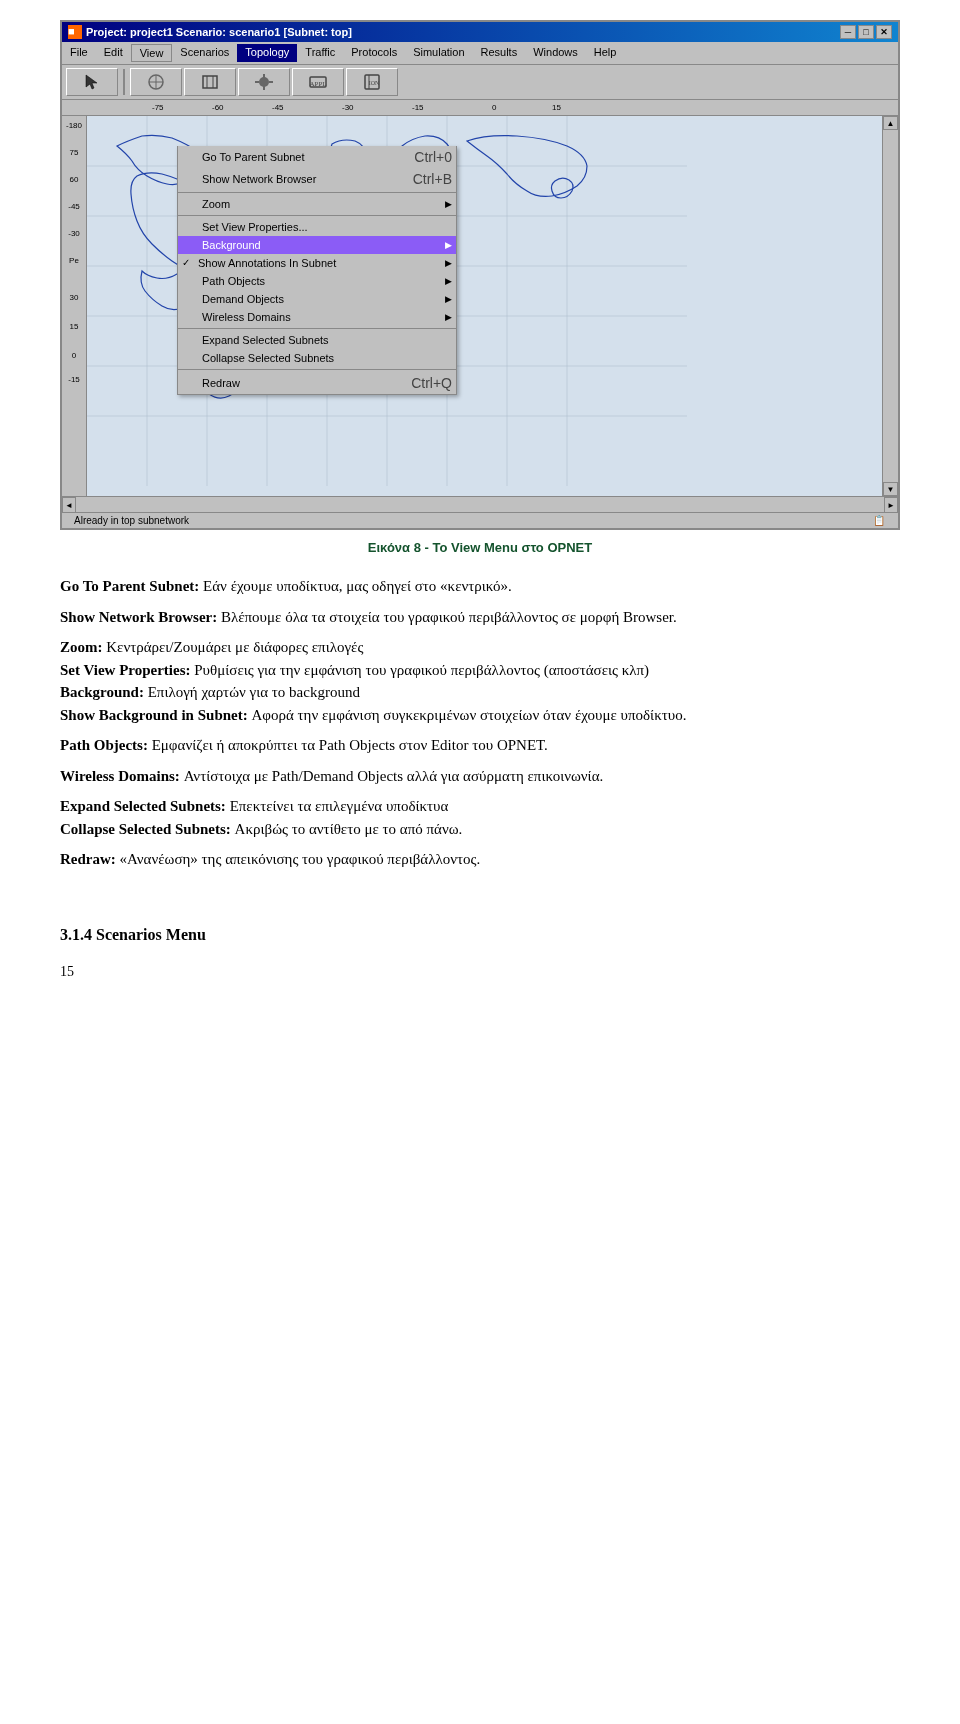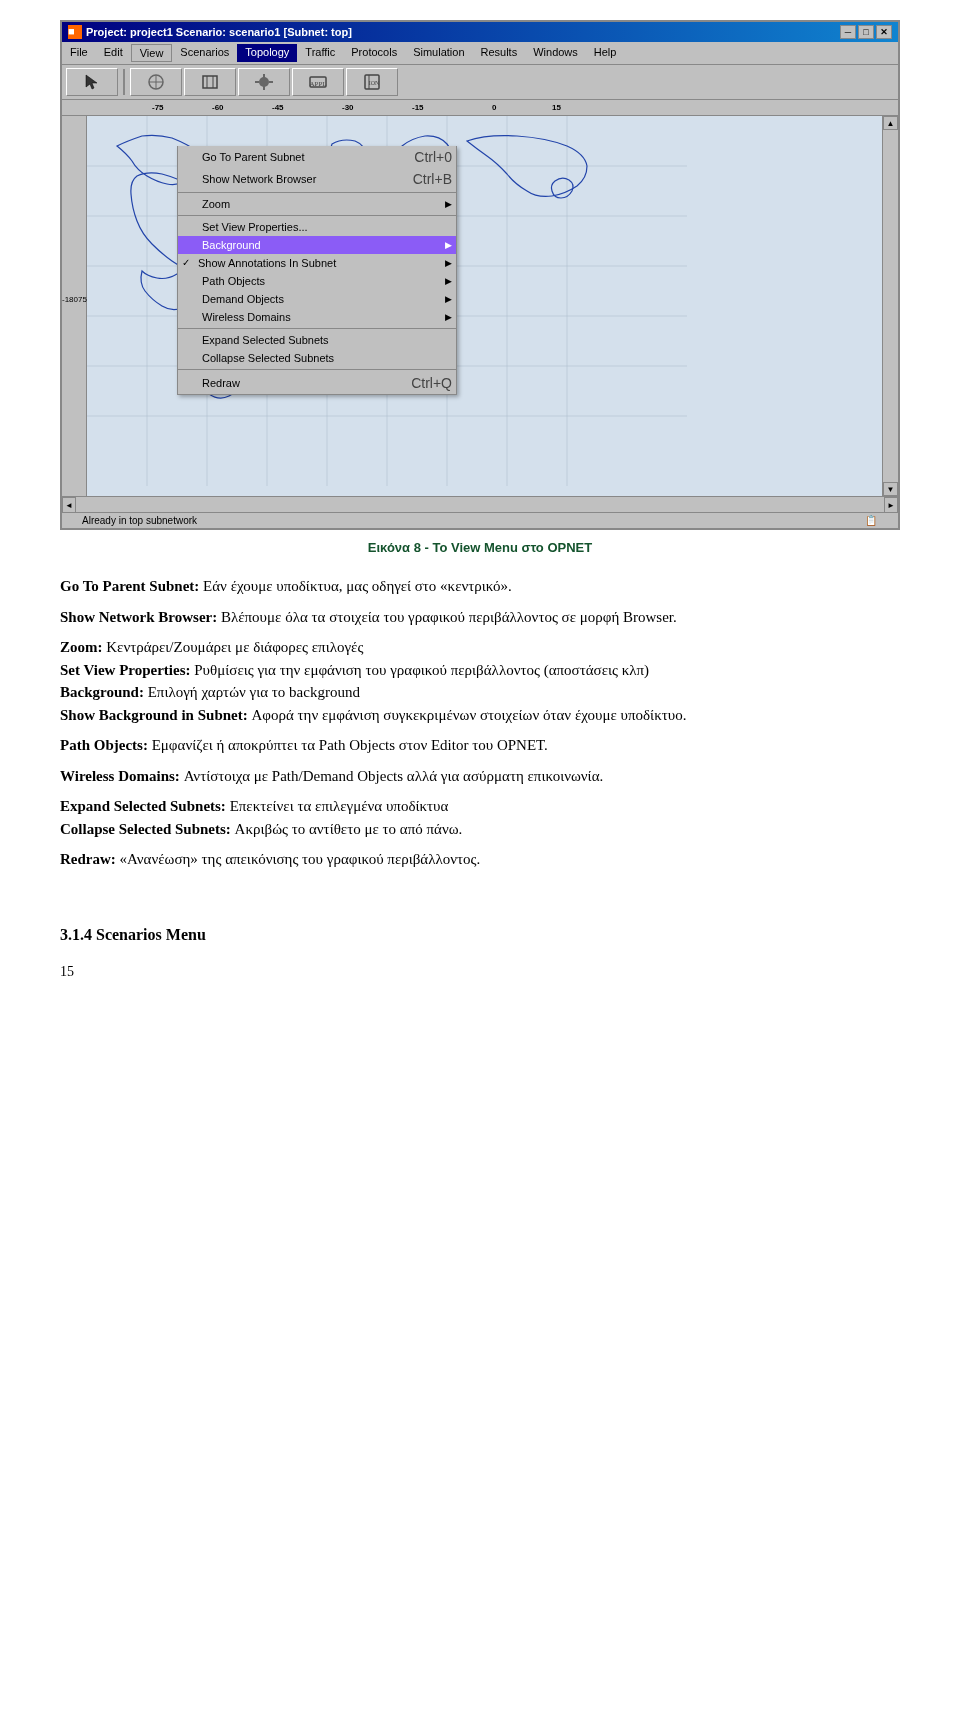--- a/index.html
+++ b/index.html
@@ -170,21 +170,21 @@
     .dropdown-shortcut {
       color: #444;
       margin-left: 30px;
       font-size: 14px;
     }
 
     
     .status-bar {
       background: #c0c0c0;
       border-top: 1px solid #888;
-      padding: 2px 20px;
+      padding: 2px 12px;
       font-family: Arial, sans-serif;
       font-size: 10px;
       display: flex;
       justify-content: space-between;
       align-items: center;
     }
 
     
     .caption {
       text-align: center;
@@ -261,21 +261,20 @@
     .top-ruler {
       background: #c0c0c0;
       height: 16px;
       border-bottom: 1px solid #888;
       display: flex;
       align-items: center;
       font-family: Arial, sans-serif;
       font-size: 8px;
       padding-left: 0;
       position: relative;
-      font-weight: bold;
     }
   </style>
 </head>
 <body>
 
 <div class="page-container">
 
   
   <div class="screenshot-area">
 
@@ -357,21 +356,21 @@
         <span style="position:absolute;left:150px;font-size:8px">-60</span>
         <span style="position:absolute;left:210px;font-size:8px">-45</span>
         <span style="position:absolute;left:280px;font-size:8px">-30</span>
         <span style="position:absolute;left:350px;font-size:8px">-15</span>
         <span style="position:absolute;left:430px;font-size:8px">0</span>
         <span style="position:absolute;left:490px;font-size:8px">15</span>
       </div>
 
       <div class="canvas-area">
 
-        <div style="width:25px;background:#c0c0c0;border-right:1px solid #888;font-family:Arial,sans-serif;font-size:8px;display:flex;flex-direction:row;align-items:center;padding-top:5px;">
+        <div style="width:25px;background:#c0c0c0;border-right:1px solid #888;font-family:Arial,sans-serif;font-size:8px;display:flex;flex-direction:column;align-items:center;padding-top:5px;">
           <span style="margin-bottom:18px">-180</span>
           <span style="margin-bottom:18px">75</span>
           <span style="margin-bottom:18px">60</span>
           <span style="margin-bottom:18px">-45</span>
           <span style="margin-bottom:18px">-30</span>
           <span style="margin-bottom:28px">Pe</span>
           <span style="margin-bottom:20px">30</span>
           <span style="margin-bottom:20px">15</span>
           <span style="margin-bottom:15px">0</span>
           <span>-15</span>

